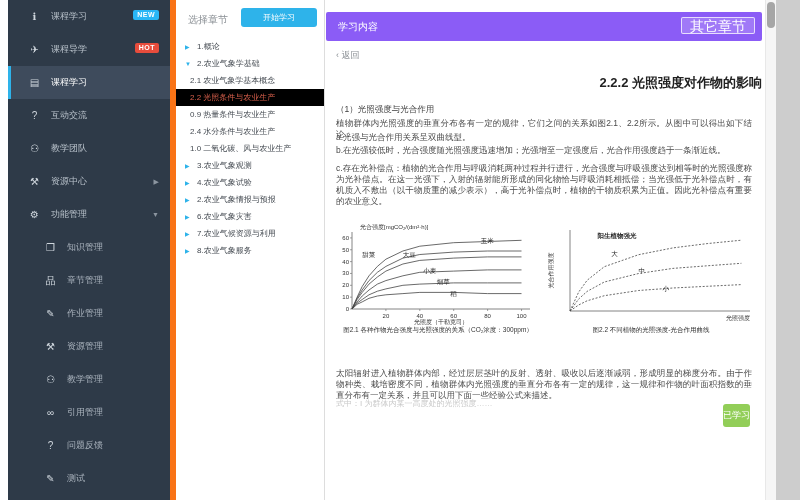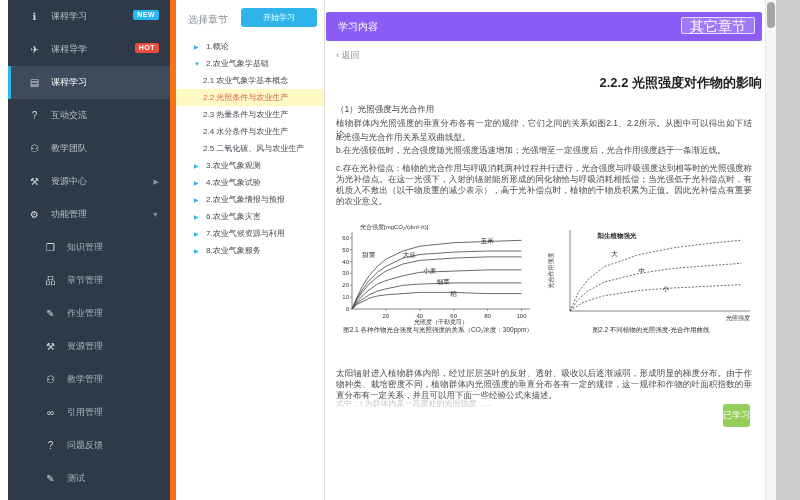--- a/index.html
+++ b/index.html
@@ -18,25 +18,25 @@
   .side-sub .side-item{padding-left:36px;height:33px;color:#aab3bd}
 
   
   .midpanel{position:absolute;left:170px;top:0;bottom:0;width:148px;background:#fff;
             border-left:6px solid #f97316;border-right:1px solid #ddd}
   .mid-head{position:relative;height:36px}
   .mid-title{position:absolute;left:12px;top:13px;font-size:10px;color:#8a8f94}
   .start-btn{position:absolute;right:7px;top:8px;background:#2eb3ea;color:#fff;font-size:8px;
              padding:4px 22px;border-radius:3px;border:none;cursor:pointer}
   .tree{position:absolute;left:0;right:0;top:38px}
-  .tree-row{height:17px;display:flex;align-items:center;gap:5px;padding-left:18px;font-size:8px;
+  .tree-row{height:17px;display:flex;align-items:center;gap:5px;padding-left:9px;font-size:8px;
             color:#454b52;cursor:pointer;white-space:nowrap}
   .tree-row .arr{color:#2eb3ea;font-size:6px;width:7px;flex:none}
-  .tree-row.indent{padding-left:27px}
-  .tree-row.selected{background:#fef9c3;color:#d9604c}
+  .tree-row.indent{padding-left:14px}
+  .tree-row.selected{background:#000000;color:#d9604c}
 
   
   .content-head{position:absolute;left:326px;top:12px;width:436px;height:29px;background:#8b5cf6;
                 border-radius:2px;color:#fff}
   .content-head .t{position:absolute;left:12px;top:0;line-height:29px;font-size:10px}
   .head-btn{position:absolute;right:7px;top:5px;height:17px;line-height:17px;padding:0 8px;font-size:14px;
             color:#fff;background:rgba(255,255,255,.18);border:1px solid rgba(255,255,255,.75);
             border-radius:2px;cursor:pointer}
   .card{position:absolute;left:326px;top:41px;width:436px;height:404px;background:#fff}
   .back{position:absolute;left:10px;top:8px;font-size:9px;color:#8a8f94;cursor:pointer}
@@ -147,27 +147,27 @@
         <span class="arr">▼</span>
         <span>2.农业气象学基础</span>
       </div>
       <div class="tree-row indent">
         <span>2.1 农业气象学基本概念</span>
       </div>
       <div class="tree-row indent selected">
         <span>2.2 光照条件与农业生产</span>
       </div>
       <div class="tree-row indent">
-        <span>2.3 热量条件与农业生产</span>
+        <span>0.9 热量条件与农业生产</span>
       </div>
       <div class="tree-row indent">
         <span>2.4 水分条件与农业生产</span>
       </div>
       <div class="tree-row indent">
-        <span>2.5 二氧化碳、风与农业生产</span>
+        <span>1.0 二氧化碳、风与农业生产</span>
       </div>
       <div class="tree-row">
         <span class="arr">▶</span>
         <span>3.农业气象观测</span>
       </div>
       <div class="tree-row">
         <span class="arr">▶</span>
         <span>4.农业气象试验</span>
       </div>
       <div class="tree-row">

